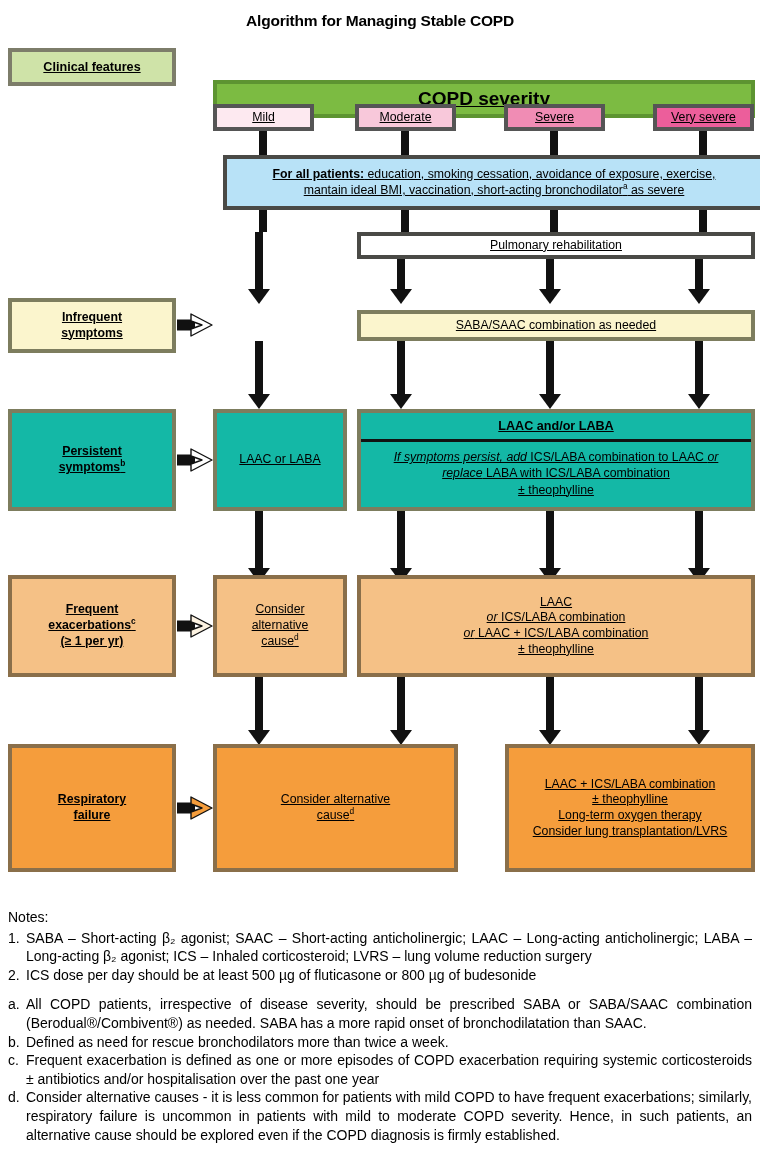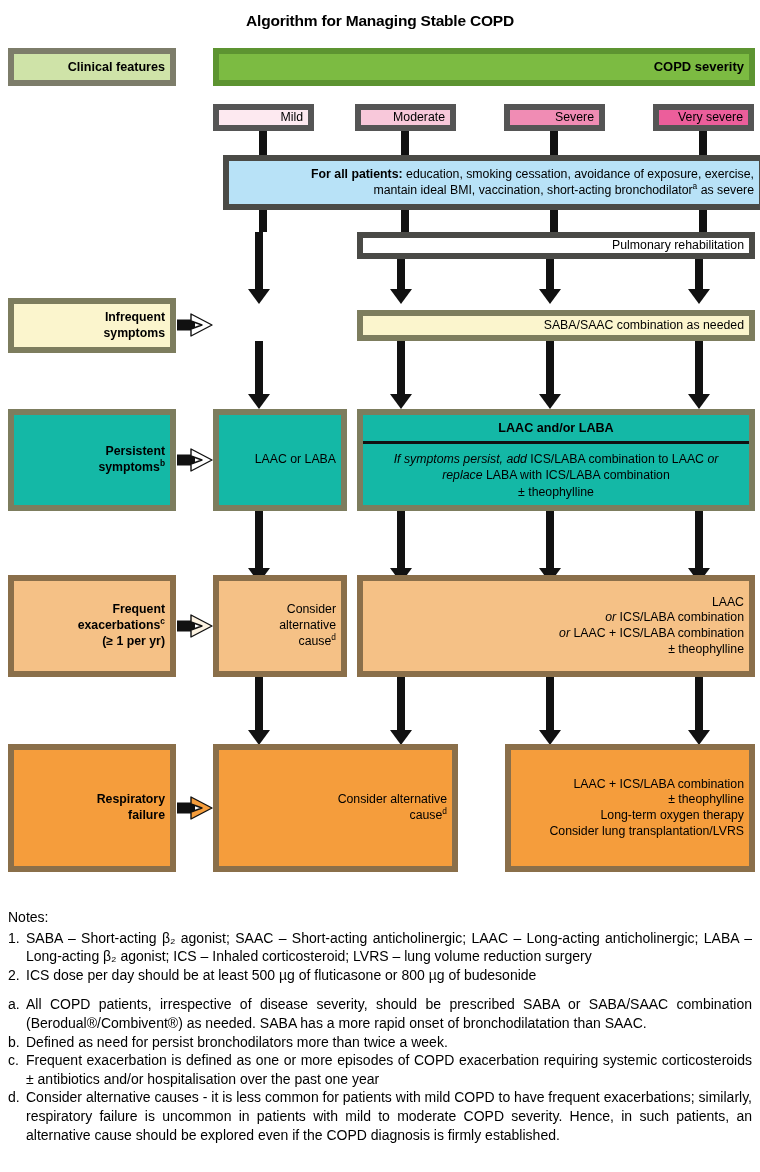--- a/index.html
+++ b/index.html
@@ -13,35 +13,36 @@
   #root { position: relative; width: 760px; height: 1092px; }
 
   .title {
     position: absolute; left: 0; top: 12px; width: 760px;
     text-align: center; font-size: 15.5px; font-weight: bold;
     letter-spacing: -0.2px;
   }
 
   .box {
     position: absolute;
-    border: 6px solid #000000;
+    border: 4px solid #000000;
     display: flex; flex-direction: column;
-    align-items: flex-end; justify-content: center;
+    align-items: center; justify-content: center;
     text-align: center;
     font-size: 12.3px;
     line-height: 1.28;
     padding: 2px 5px;
+    text-decoration: underline;
   }
   .bold { font-weight: bold; }
   .ital { font-style: italic; }
   sup { font-size: 0.68em; vertical-align: super; line-height: 0; }
 
   
   .clin-features { background: #cfe3a8; border-color: #7d7d6a; font-weight: bold; font-size: 12.6px; }
-  .copd-sev { background: #7cbb42; border-color: #5d9431; font-weight: bold; font-size: 13px; }
+  .copd-sev { background: #7cbb42; border-color: #5d9431; font-weight: bold; font-size: 19px; margin-top: 32px; }
 
   .sev-mild     { background: #fde9f0; border-color: #555; }
   .sev-moderate { background: #f8c8da; border-color: #555; }
   .sev-severe   { background: #f08cb4; border-color: #555; }
   .sev-vsevere  { background: #ec5e9b; border-color: #555; }
 
   .allpat { background: #b8e2f7; border-color: #4a4a46; }
   .pulmrehab { background: #ffffff; border-color: #4a4a46; }
 
   .y-light { background: #fbf5cd; border-color: #7d7d5e; }
@@ -324,21 +325,21 @@
     </div>
 
     <div class="gap"></div>
 
     <div class="nrow">
       <div class="mk">a.</div>
       <div class="tx">All COPD patients, irrespective of disease severity, should be prescribed SABA or SABA/SAAC combination (Berodual®/Combivent®) as needed. SABA has a more rapid onset of bronchodilatation than SAAC.</div>
     </div>
     <div class="nrow">
       <div class="mk">b.</div>
-      <div class="tx">Defined as need for persist bronchodilators more than twice a week.</div>
+      <div class="tx">Defined as need for rescue bronchodilators more than twice a week.</div>
     </div>
     <div class="nrow">
       <div class="mk">c.</div>
       <div class="tx">Frequent exacerbation is defined as one or more episodes of COPD exacerbation requiring systemic corticosteroids ± antibiotics and/or hospitalisation over the past one year</div>
     </div>
     <div class="nrow">
       <div class="mk">d.</div>
       <div class="tx">Consider alternative causes - it is less common for patients with mild COPD to have frequent exacerbations; similarly, respiratory failure is uncommon in patients with mild to moderate COPD severity. Hence, in such patients, an alternative cause should be explored even if the COPD diagnosis is firmly established.</div>
     </div>
   </div>

